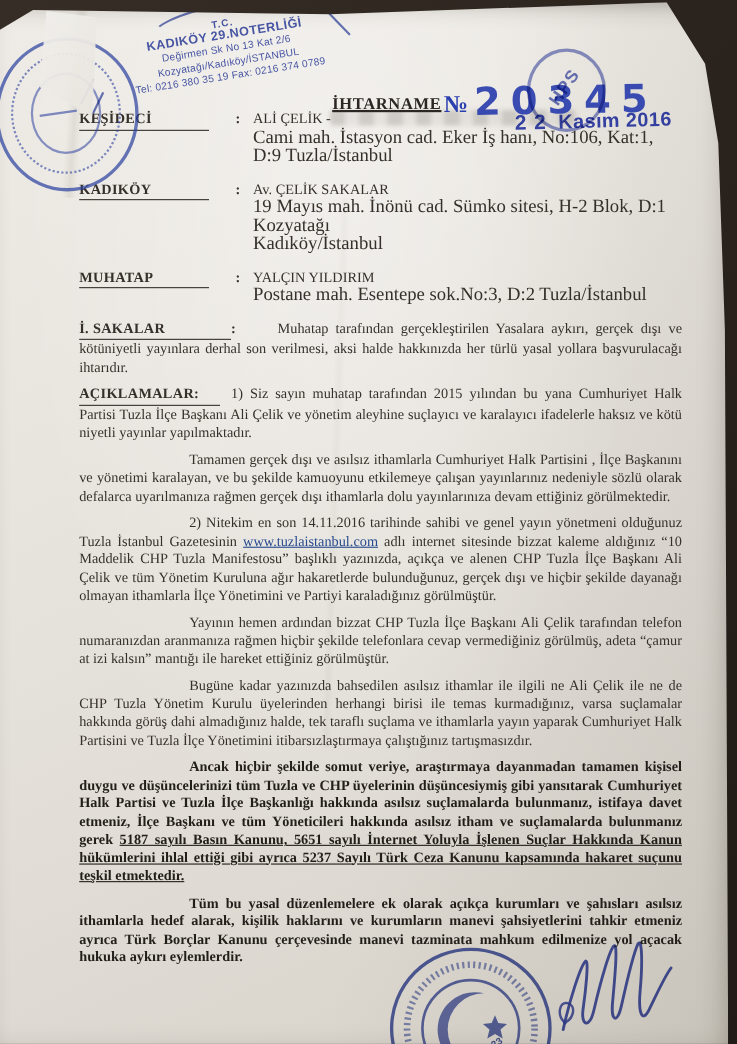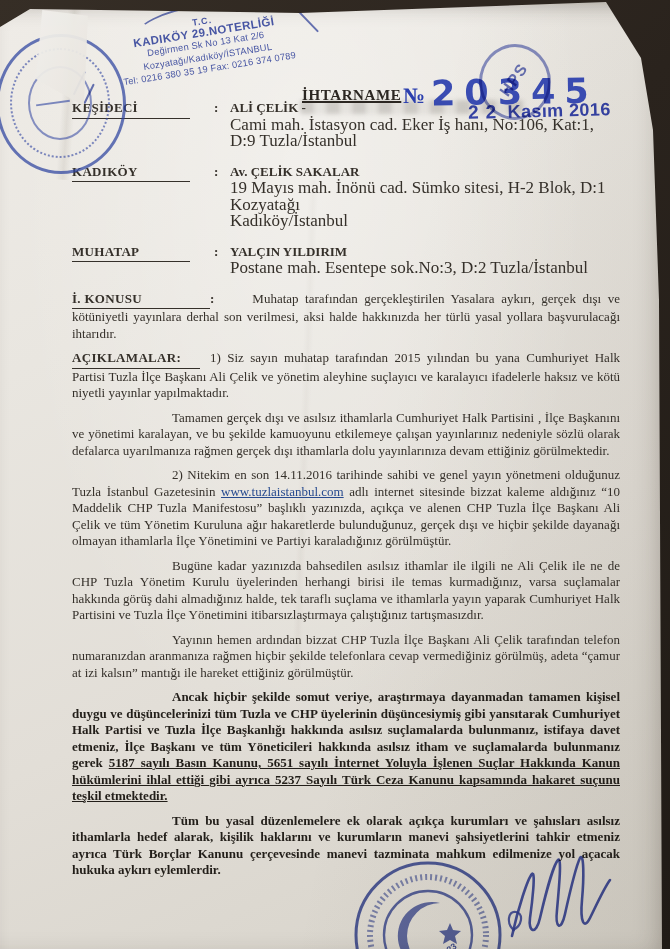--- a/index.html
+++ b/index.html
@@ -15,21 +15,21 @@
     background:radial-gradient(ellipse at 45% 18%, rgba(255,255,255,.35) 0%, rgba(255,255,255,0) 55%),
                linear-gradient(100deg, rgba(0,0,0,0) 55%, rgba(70,60,45,.10) 100%);}
   .crease{position:absolute;background:linear-gradient(90deg,rgba(0,0,0,0),rgba(90,80,60,.10),rgba(0,0,0,0));}
   
   #content{position:relative;z-index:1;padding:100px 50px 0 72px;color:#35302a;
     font-size:13px;line-height:16.5px;}
   .party{display:grid;grid-template-columns:142px 16px 1fr;margin-bottom:14px;}
   .lbl{font-weight:bold;letter-spacing:.3px;border-bottom:1.4px solid #35302a;
     align-self:start;justify-self:start;min-width:118px;padding-bottom:1px;}
   .colon{font-weight:bold;}
-  .pname{font-weight:bold;}
+  .pname{font-weight:normal;}
   .addr{font-size:17px;}
   p.para{margin:0 0 8px 0;text-align:justify;}
   .ind{text-indent:100px;font-family:Liberation Serif, serif;}
   .inlbl{display:inline-block;font-weight:bold;letter-spacing:.3px;
     border-bottom:1.4px solid #35302a;min-width:128px;padding-bottom:1px;}
   .gap{display:inline-block;width:38px;}
   .gap-sm{display:inline-block;width:10px;}
   .boldpara{font-weight:bold;color:#221e19;}
   .ul{text-decoration:underline;text-decoration-thickness:1.4px;}
   .weblink{color:#274a8f;text-decoration:underline;}
@@ -147,31 +147,31 @@
 
       <div class="party">
         <span class="lbl">MUHATAP</span>
         <span class="colon">:</span>
         <span>
           <div class="pname">YALÇIN YILDIRIM</div>
           <div class="addr">Postane mah. Esentepe sok.No:3, D:2 Tuzla/İstanbul</div>
         </span>
       </div>
 
-      <p class="para"><span class="inlbl" style="min-width:138px;">İ. KONUSU</span><span class="colon">:</span><span class="gap"></span><span>Muhatap tarafından gerçekleştirilen Yasalara aykırı, gerçek dışı ve kötüniyetli yayınlara derhal son verilmesi, aksi halde hakkınızda her türlü yasal yollara başvurulacağı ihtarıdır.</span></p>
+      <p class="para"><span class="inlbl" style="min-width:138px;">İ. SAKALAR</span><span class="colon">:</span><span class="gap"></span><span>Muhatap tarafından gerçekleştirilen Yasalara aykırı, gerçek dışı ve kötüniyetli yayınlara derhal son verilmesi, aksi halde hakkınızda her türlü yasal yollara başvurulacağı ihtarıdır.</span></p>
 
       <p class="para"><span class="inlbl">AÇIKLAMALAR:</span><span class="gap-sm"></span><span>1) Siz sayın muhatap tarafından 2015 yılından bu yana Cumhuriyet Halk Partisi Tuzla İlçe Başkanı Ali Çelik ve yönetim aleyhine suçlayıcı ve karalayıcı ifadelerle haksız ve kötü niyetli yayınlar yapılmaktadır.</span></p>
 
       <p class="para ind">Tamamen gerçek dışı ve asılsız ithamlarla Cumhuriyet Halk Partisini , İlçe Başkanını ve yönetimi karalayan, ve bu şekilde kamuoyunu etkilemeye çalışan yayınlarınız nedeniyle sözlü olarak defalarca uyarılmanıza rağmen gerçek dışı ithamlarla dolu yayınlarınıza devam ettiğiniz görülmektedir.</p>
 
       <p class="para ind"><span>2) Nitekim en son 14.11.2016 tarihinde sahibi ve genel yayın yönetmeni olduğunuz Tuzla İstanbul Gazetesinin </span><span class="weblink">www.tuzlaistanbul.com</span><span> adlı internet sitesinde bizzat kaleme aldığınız “10 Maddelik CHP Tuzla Manifestosu” başlıklı yazınızda, açıkça ve alenen CHP Tuzla İlçe Başkanı Ali Çelik ve tüm Yönetim Kuruluna ağır hakaretlerde bulunduğunuz, gerçek dışı ve hiçbir şekilde dayanağı olmayan ithamlarla İlçe Yönetimini ve Partiyi karaladığınız görülmüştür.</span></p>
 
+      <p class="para ind">Yayının hemen ardından bizzat CHP Tuzla İlçe Başkanı Ali Çelik tarafından telefon numaranızdan aranmanıza rağmen hiçbir şekilde telefonlara cevap vermediğiniz görülmüş, adeta “çamur at izi kalsın” mantığı ile hareket ettiğiniz görülmüştür.</p>
+
       <p class="para ind">Bugüne kadar yazınızda bahsedilen asılsız ithamlar ile ilgili ne Ali Çelik ile ne de CHP Tuzla Yönetim Kurulu üyelerinden herhangi birisi ile temas kurmadığınız, varsa suçlamalar hakkında görüş dahi almadığınız halde, tek taraflı suçlama ve ithamlarla yayın yaparak Cumhuriyet Halk Partisini ve Tuzla İlçe Yönetimini itibarsızlaştırmaya çalıştığınız tartışmasızdır.</p>
-
-      <p class="para ind">Yayının hemen ardından bizzat CHP Tuzla İlçe Başkanı Ali Çelik tarafından telefon numaranızdan aranmanıza rağmen hiçbir şekilde telefonlara cevap vermediğiniz görülmüş, adeta “çamur at izi kalsın” mantığı ile hareket ettiğiniz görülmüştür.</p>
 
       <p class="para ind boldpara"><span>Ancak hiçbir şekilde somut veriye, araştırmaya dayanmadan tamamen kişisel duygu ve düşüncelerinizi tüm Tuzla ve CHP üyelerinin düşüncesiymiş gibi yansıtarak Cumhuriyet Halk Partisi ve Tuzla İlçe Başkanlığı hakkında asılsız suçlamalarda bulunmanız, istifaya davet etmeniz, İlçe Başkanı ve tüm Yöneticileri hakkında asılsız itham ve suçlamalarda bulunmanız gerek </span><span class="ul">5187 sayılı Basın Kanunu, 5651 sayılı İnternet Yoluyla İşlenen Suçlar Hakkında Kanun hükümlerini ihlal ettiği gibi ayrıca 5237 Sayılı Türk Ceza Kanunu kapsamında hakaret suçunu teşkil etmektedir.</span></p>
 
       <p class="para ind boldpara mt-big">Tüm bu yasal düzenlemelere ek olarak açıkça kurumları ve şahısları asılsız ithamlarla hedef alarak, kişilik haklarını ve kurumların manevi şahsiyetlerini tahkir etmeniz ayrıca Türk Borçlar Kanunu çerçevesinde manevi tazminata mahkum edilmenize yol açacak hukuka aykırı eylemlerdir.</p>
     </div>
 
     <svg id="party-stamp" viewBox="0 0 160 160">
       <circle cx="80" cy="84" r="72" fill="none" stroke="rgba(45,63,158,.8)" stroke-width="3"></circle>
       <circle cx="80" cy="84" r="58" fill="none" stroke="rgba(45,63,158,.55)" stroke-width="6" stroke-dasharray="2 3"></circle>
       <circle cx="80" cy="84" r="44" fill="none" stroke="rgba(45,63,158,.75)" stroke-width="2.4"></circle>

